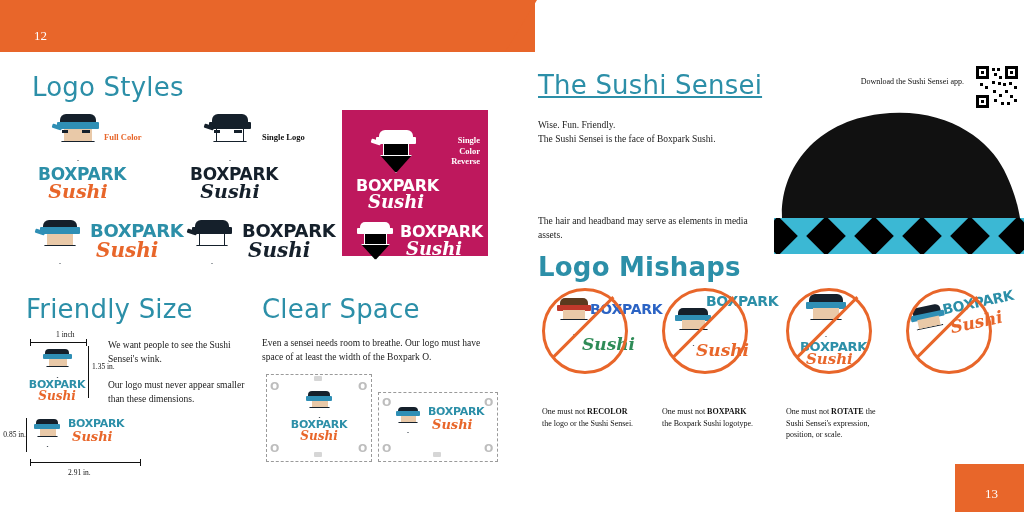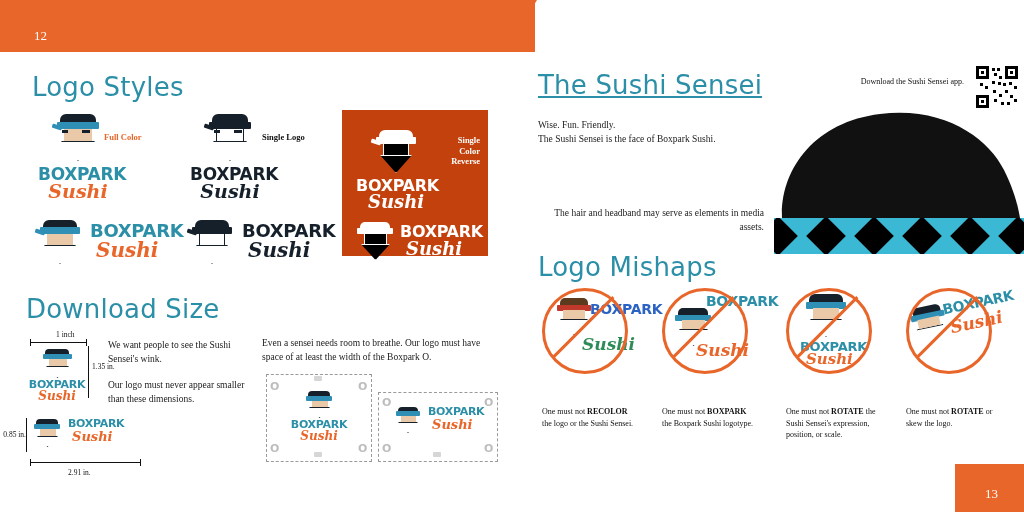--- a/index.html
+++ b/index.html
@@ -68,21 +68,21 @@
     font-family:"Liberation Serif",serif;font-size:8.5px;
     color:#e8662a;font-weight:bold;
   }
   .label-singlecolor{
     position:absolute;left:262px;top:132px;
     font-family:"Liberation Serif",serif;font-size:8.5px;
     color:#111;font-weight:bold;
   }
   .black-panel{
     position:absolute;left:342px;top:110px;width:146px;height:146px;
-    background:#c2410c;
+    background:#be185d;
   }
   .label-reverse{
     position:absolute;right:8px;top:25px;
     font-family:"Liberation Serif",serif;font-size:8.5px;
     color:#ffffff;font-weight:bold;text-align:right;line-height:1.25;
   }
 
   
   .lockup{position:absolute;}
   .lock-word{
@@ -138,21 +138,21 @@
   }
   .diamond-strip{
     position:absolute;left:774px;top:218px;width:250px;height:36px;
     background:#3bb8d4;overflow:hidden;
   }
   .diamond{
     position:absolute;top:4px;width:28px;height:28px;background:#000;
     transform:rotate(45deg);
   }
 
-  #mishaps-title{position:absolute;left:538px;top:252px;}
+  #mishaps-title{position:absolute;left:538px;top:252px;font-weight:bold;}
   .mishap{position:absolute;top:288px;width:96px;height:100px;}
   .no-circle{
     position:absolute;left:0;top:0;width:80px;height:80px;
     border:3px solid #e8662a;border-radius:50%;
   }
   .no-slash{
     position:absolute;left:-2px;top:38px;width:86px;height:3px;background:#e8662a;
     transform:rotate(-45deg);transform-origin:center;
   }
   .mishap-cap{
@@ -249,21 +249,21 @@
         <div class="s-hair" style="left:8px;top:2px;width:30px;height:8px;border-radius:5px 5px 0 0;background:#fff;"></div>
         <div class="s-band" style="left:5px;top:8px;width:36px;height:6px;background:#fff;"></div>
         <div class="s-face" style="left:12px;top:14px;width:23px;height:11px;background:#000;border-left:1.5px solid #fff;border-right:1.5px solid #fff;box-sizing:border-box;"></div>
         <div class="s-beard" style="left:9px;top:24px;width:29px;height:16px;background:#000;clip-path:polygon(0 0,100% 0,50% 100%);border:1.5px solid #fff;box-sizing:border-box;"></div>
       </div>
       <div class="lock-word" style="position:absolute;left:52px;top:4px;font-size:16px;color:#fff;">BOXPARK</div>
       <div class="lock-script" style="position:absolute;left:58px;top:20px;font-size:18px;color:#fff;">Sushi</div>
     </div>
   </div>
 
-  <h2 class="heading" id="smallest-title">Download Size</h2>
+  <h2 class="heading" id="smallest-title">Friendly Size</h2>
 
   <div class="dim-label" style="left:36px;top:330px;margin-left:20px;">1 inch</div>
   <div class="dim-line" style="left:30px;top:342px;width:56px;height:1px;"></div>
   <div class="dim-line" style="left:30px;top:339px;width:1px;height:7px;"></div>
   <div class="dim-line" style="left:86px;top:339px;width:1px;height:7px;"></div>
 
   <div class="dim-line" style="left:88px;top:346px;width:1px;height:52px;"></div>
   <div class="dim-label" style="left:92px;top:362px;width:26px;line-height:1.25;">1.35 in.</div>
 
   <div class="lockup" style="left:26px;top:348px;width:62px;height:52px;">
@@ -291,20 +291,21 @@
   <div class="dim-line" style="left:26px;top:418px;width:1px;height:34px;"></div>
   <div class="dim-label" style="left:28px;top:430px;width:24px;line-height:1.25;text-align:right;left:2px;">0.85 in.</div>
   <div class="dim-line" style="left:30px;top:462px;width:110px;height:1px;"></div>
   <div class="dim-line" style="left:30px;top:459px;width:1px;height:7px;"></div>
   <div class="dim-line" style="left:140px;top:459px;width:1px;height:7px;"></div>
   <div class="dim-label" style="left:68px;top:468px;">2.91 in.</div>
 
   <div class="ss-text body-text" style="left:108px;top:338px;">We want people to see the Sushi Sensei's wink.</div>
   <div class="ss-text body-text" style="left:108px;top:378px;">Our logo must never appear smaller than these dimensions.</div>
 
+  <h2 class="heading" id="clear-title">Clear Space</h2>
   <div class="cs-text body-text" style="left:262px;top:336px;width:230px;">Even a sensei needs room to breathe. Our logo must have space of at least the width of the Boxpark O.</div>
 
   <div class="cs-box" style="left:266px;top:374px;width:104px;height:86px;"></div>
   <div class="cs-o" style="left:270px;top:380px;">O</div>
   <div class="cs-o" style="left:358px;top:380px;">O</div>
   <div class="cs-o" style="left:270px;top:442px;">O</div>
   <div class="cs-o" style="left:358px;top:442px;">O</div>
   <div class="cs-grip" style="left:314px;top:376px;"></div>
   <div class="cs-grip" style="left:314px;top:452px;"></div>
 
@@ -367,21 +368,21 @@
     <div class="qr-cell" style="left:29px;top:24px;width:3px;height:3px;"></div>
     <div class="qr-cell" style="left:34px;top:29px;width:3px;height:3px;"></div>
     <div class="qr-cell" style="left:18px;top:33px;width:3px;height:3px;"></div>
     <div class="qr-cell" style="left:25px;top:36px;width:3px;height:3px;"></div>
     <div class="qr-cell" style="left:31px;top:36px;width:3px;height:3px;"></div>
     <div class="qr-cell" style="left:38px;top:33px;width:3px;height:3px;"></div>
   </div>
 
   <div class="right-body body-text" style="top:118px;white-space:pre-line;">Wise. Fun. Friendly.
 The Sushi Sensei is the face of Boxpark Sushi.</div>
-  <div class="right-body body-text" style="top:206px;text-align:right;">The hair and headband may serve as elements in media assets.</div>
+  <div class="right-body body-text" style="top:214px;">The hair and headband may serve as elements in media assets.</div>
 
   <div class="hero">
     <svg viewBox="0 0 250 110" width="250" height="110" aria-hidden="true">
       <path d="M8 110 C6 62 40 14 106 6 C170 -2 214 30 230 62 C240 82 244 98 246 110 Z" fill="#111111"></path>
       <path d="M200 10 C226 16 244 36 248 60 C240 40 222 22 200 10 Z" fill="#ffffff"></path>
     </svg>
   </div>
 
   <div class="diamond-strip">
     <div class="diamond" style="left:-10px;"></div>
@@ -454,23 +455,20 @@
         <div class="s-hair" style="left:8px;top:2px;width:28px;height:8px;border-radius:5px 5px 0 0;"></div>
         <div class="s-band" style="left:5px;top:9px;width:34px;height:6px;background:#2f8fb5;"></div>
         <div class="s-face" style="left:11px;top:14px;width:22px;height:11px;"></div>
         <div class="s-beard" style="left:8px;top:23px;width:28px;height:16px;clip-path:polygon(0 0,100% 0,50% 100%);border:1.2px solid #15202b;box-sizing:border-box;"></div>
       </div>
       <div class="lock-word" style="position:absolute;left:40px;top:6px;font-size:14px;color:#2c8fa8;">BOXPARK</div>
       <div class="lock-script" style="position:absolute;left:44px;top:24px;font-size:17px;color:#e8662a;">Sushi</div>
     </div>
     <div class="no-circle"></div>
     <div class="no-slash"></div>
-    <div class="mishap-cap" style="top:118px;">
-      <span>One must not </span><b>ROTATE</b><span> or skew the logo.</span>
-    </div>
   </div>
 
   <div class="bottom-bar"></div>
   <div class="bottom-bar-white"></div>
   <div class="bottom-tab"></div>
   <div class="page-num-right">13</div>
 
 </div>
 
 </body></html>

